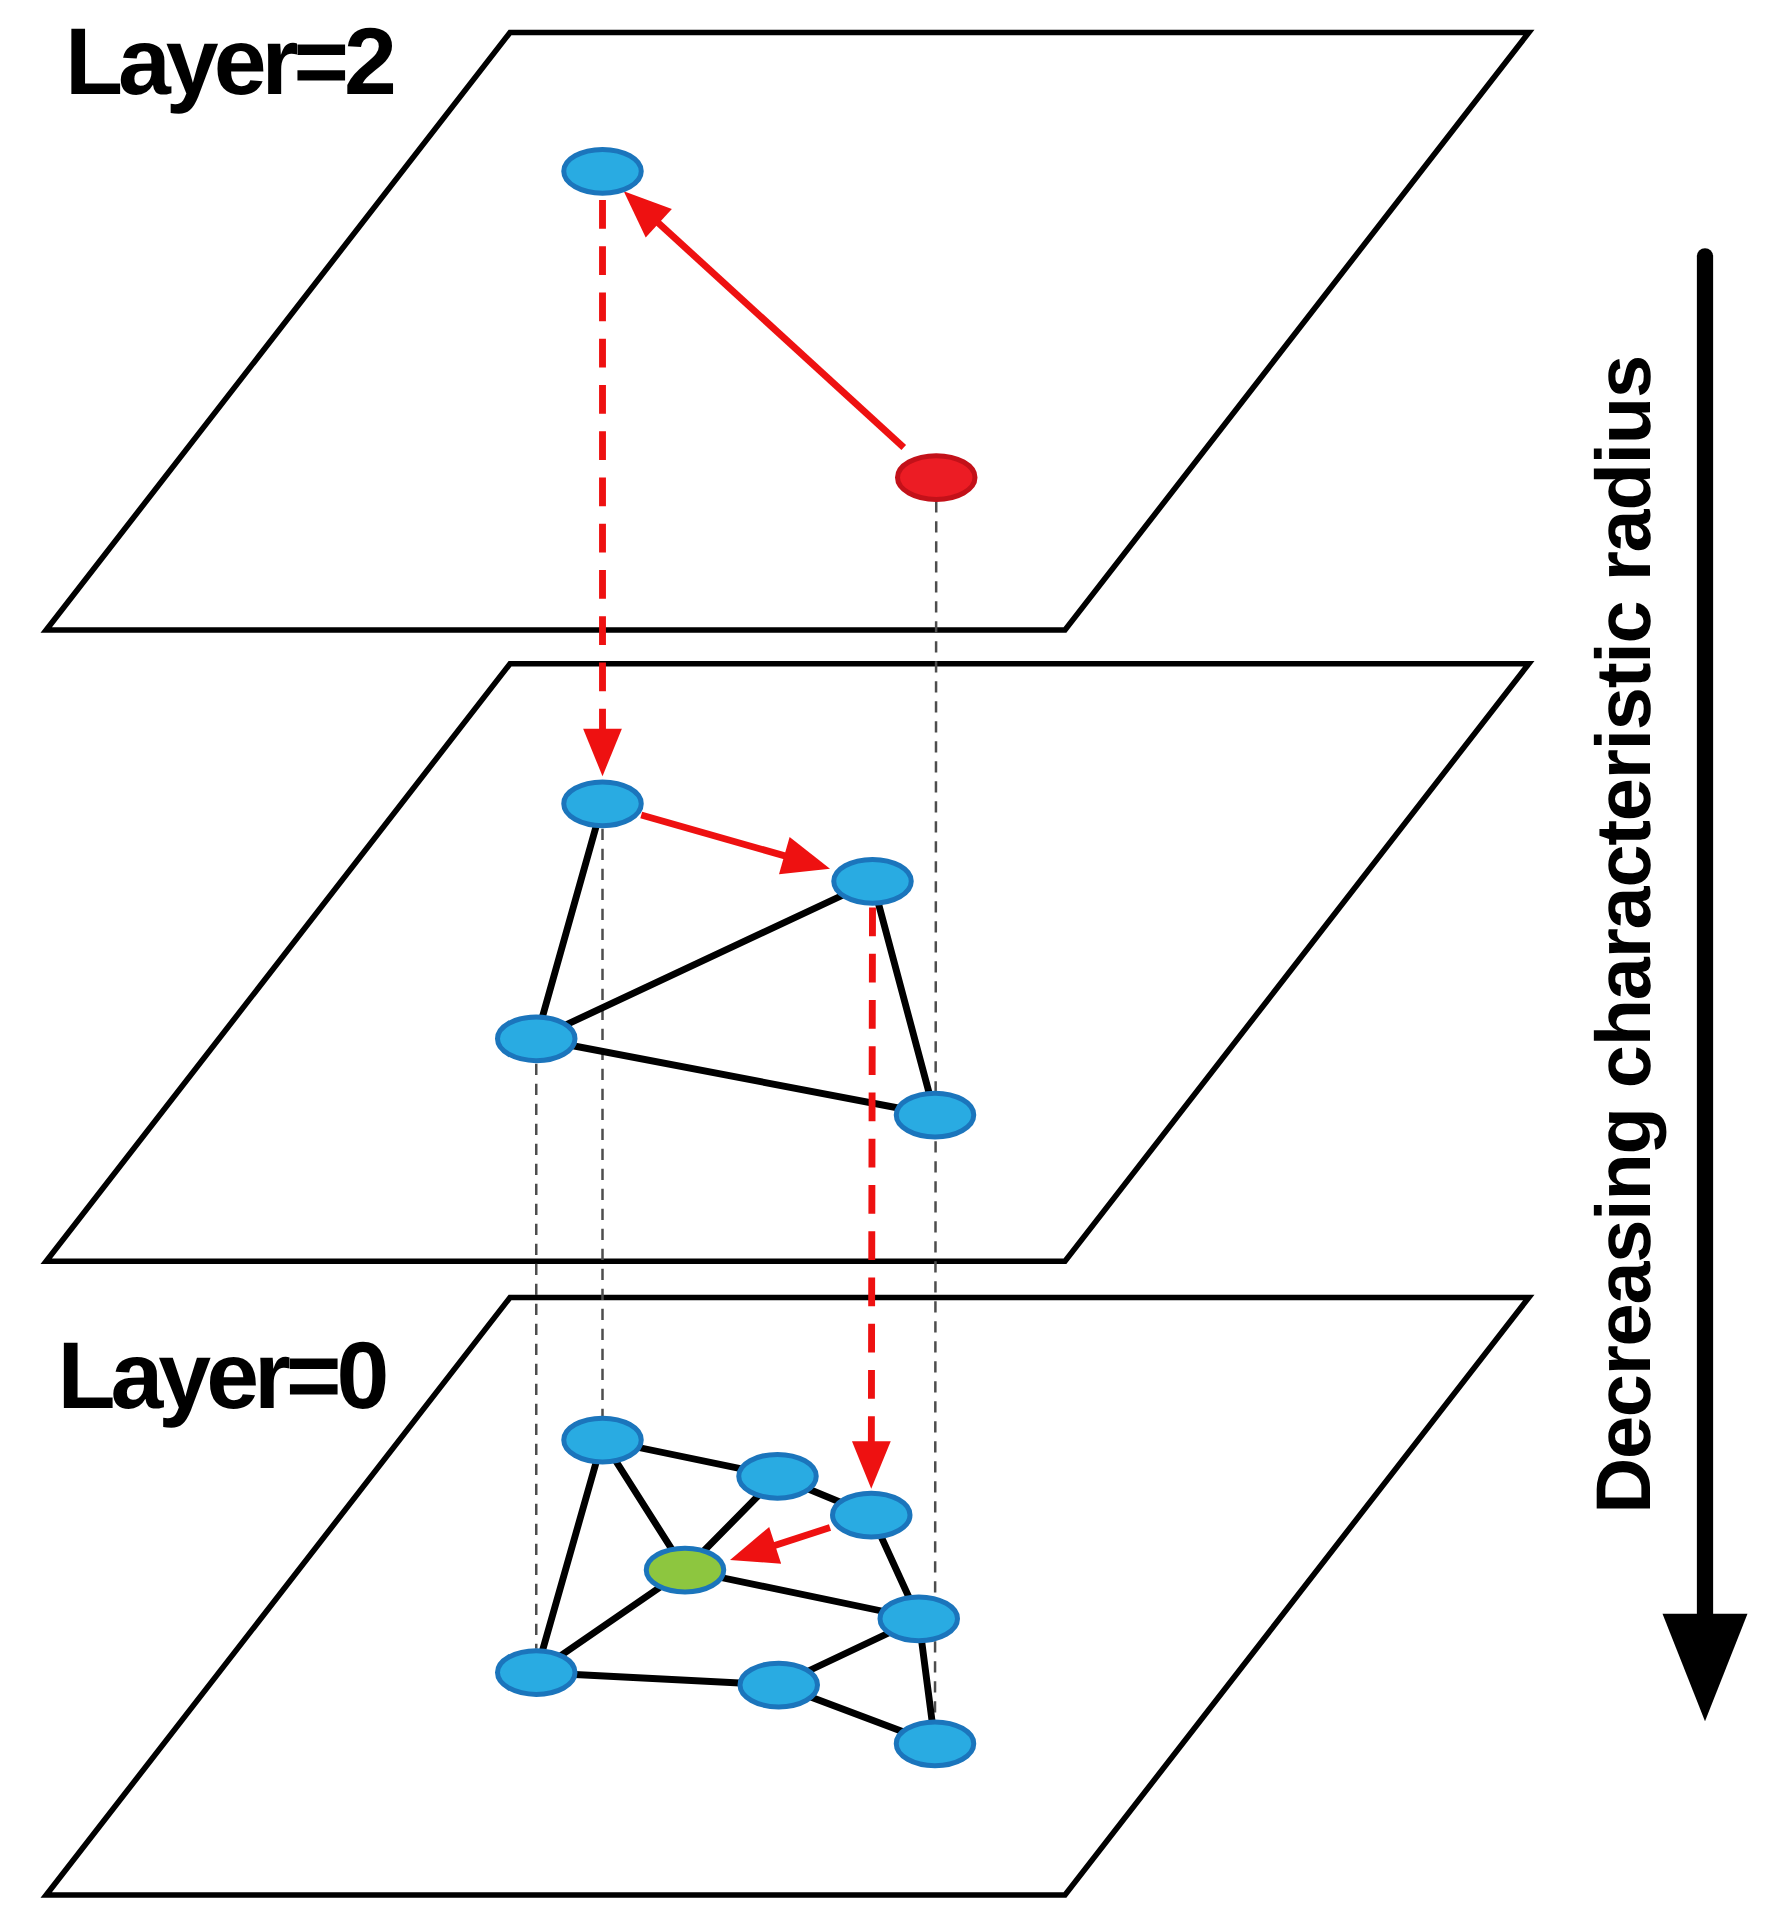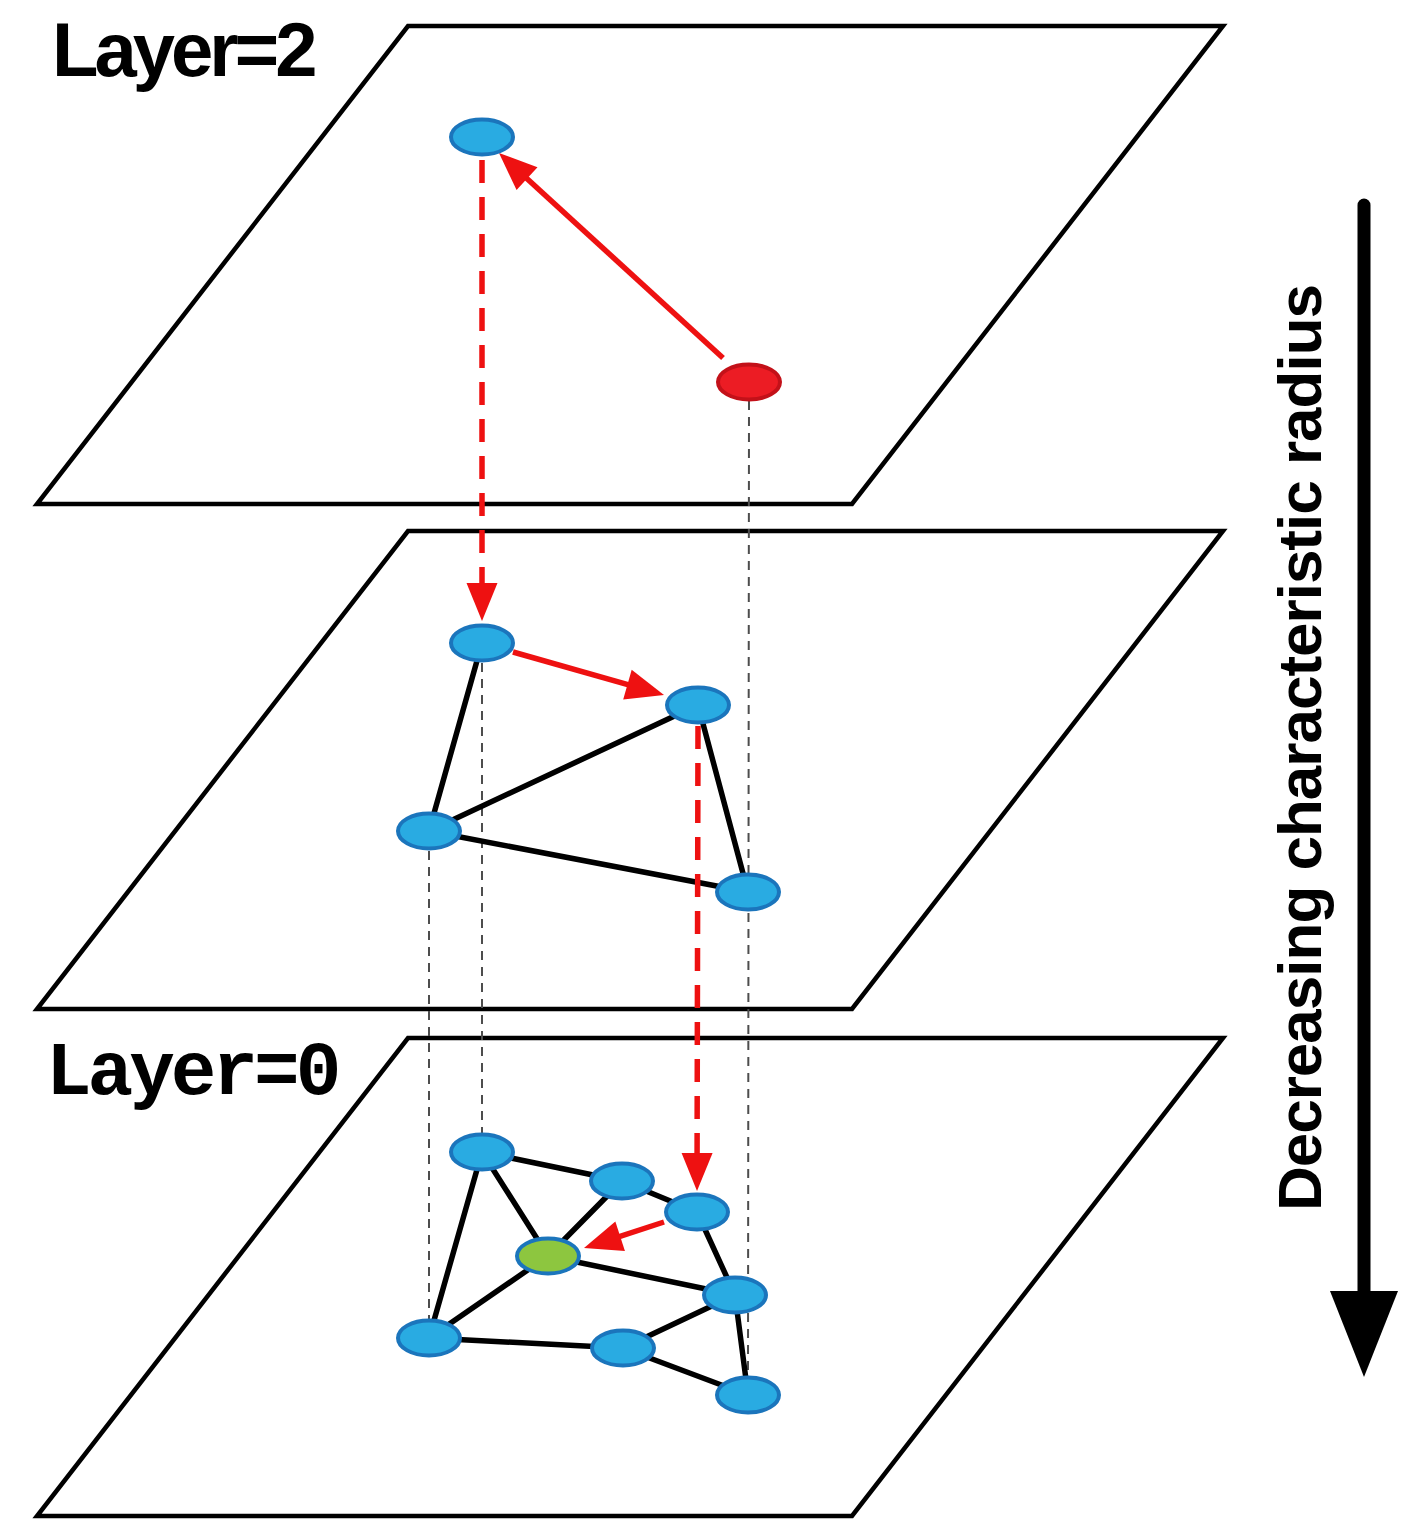--- a/index.html
+++ b/index.html
@@ -7,21 +7,21 @@
     position:relative;width:1420px;height:1536px;background:#ffffff;
     font-family:"Liberation Sans", sans-serif;overflow:hidden;
   }
   .stage svg{position:absolute;left:0;top:0;}
   .layer-label{
     position:absolute;font-weight:700;font-size:76px;letter-spacing:-4px;
     color:#000;line-height:1;white-space:nowrap;
   }
   .label-l2{left:52px;top:12px;}
   .label-l1{left:52px;top:528px;}
-  .label-l0{left:46px;top:1036px;font-family:Liberation Mono, monospace;}
+  .label-l0{left:46px;top:1063px;}
   .side-label{
     position:absolute;left:1300px;top:748px;
     transform:translate(-50%,-50%) rotate(-90deg);
     font-weight:700;font-size:62px;letter-spacing:-1px;color:#000;
     white-space:nowrap;line-height:1;
   }
 </style>
 </head>
 <body>
 

